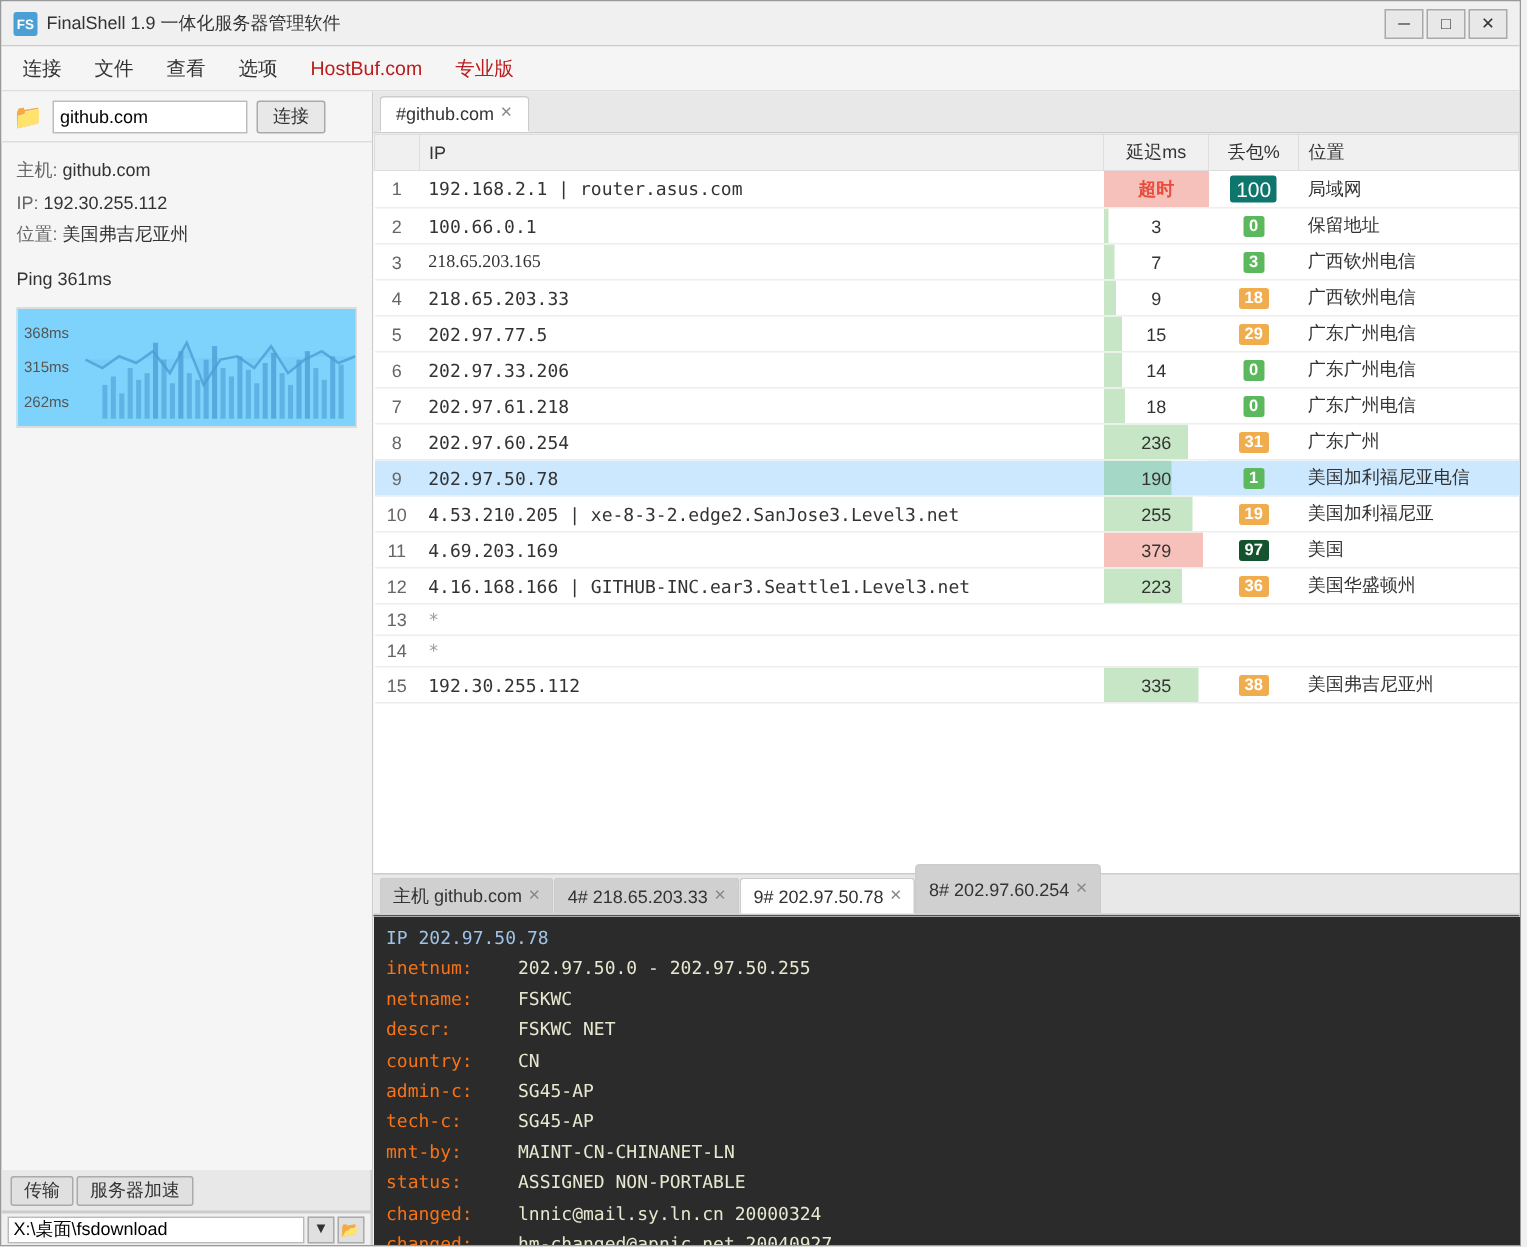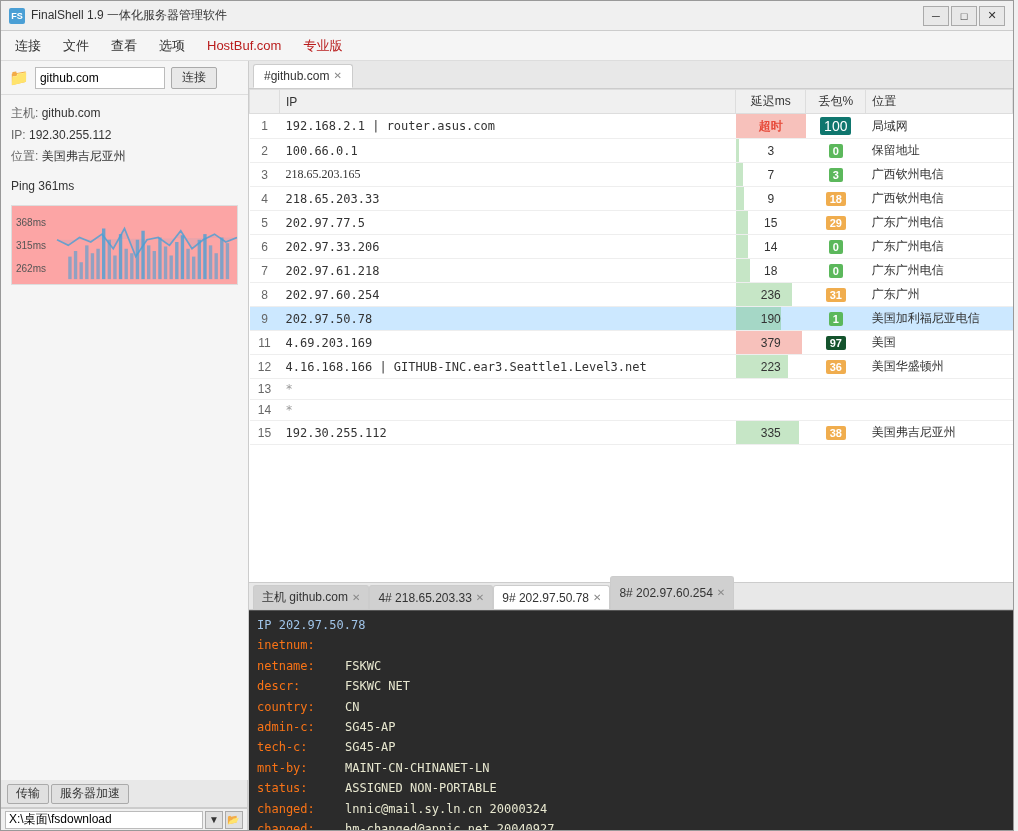--- a/index.html
+++ b/index.html
@@ -124,21 +124,21 @@
       line-height: 1.8;
     }
     .left-info .label { color: #666; }
     .ping-label {
       color: #333;
       font-size: 12px;
       margin-top: 6px;
     }
     .chart-area {
       height: 80px;
-      background: #fca5a5;
+      background: #7dd3fc;
       border: 1px solid #ddd;
       margin-top: 4px;
       position: relative;
       overflow: hidden;
     }
     .chart-lines {
       position: absolute;
       bottom: 0;
       left: 0;
       right: 0;
@@ -493,20 +493,27 @@
                 <td>广东广州</td>
               </tr>
               <tr style="background: rgb(204, 232, 255);">
                 <td style="text-align: center; color: rgb(102, 102, 102);">9</td>
                 <td class="td-ip" style="font-family: Consolas, monospace; font-size: 12px;">202.97.50.78</td>
                 <td style="position: relative; width: 70px; text-align: center; overflow: hidden;"><div style="position: absolute; left: 0px; top: 0px; bottom: 0px; width: 65%; background: rgb(92, 184, 92); opacity: 0.35;"></div><span style="position: relative; z-index: 1;">190</span></td>
                 <td style="text-align: center; width: 60px;"><span style="display: inline-block; padding: 1px 4px; border-radius: 2px; font-size: 11px; font-weight: bold; color: white; background: rgb(92, 184, 92);">1</span></td>
                 <td>美国加利福尼亚电信</td>
               </tr>
               <tr>
+                <td style="text-align: center; color: rgb(102, 102, 102);">10</td>
+                <td class="td-ip" style="font-family: Consolas, monospace; font-size: 12px;">4.53.210.205 | xe-8-3-2.edge2.SanJose3.Level3.net</td>
+                <td style="position: relative; width: 70px; text-align: center; overflow: hidden;"><div style="position: absolute; left: 0px; top: 0px; bottom: 0px; width: 85%; background: rgb(92, 184, 92); opacity: 0.35;"></div><span style="position: relative; z-index: 1;">255</span></td>
+                <td style="text-align: center; width: 60px;"><span style="display: inline-block; padding: 1px 4px; border-radius: 2px; font-size: 11px; font-weight: bold; color: white; background: rgb(240, 173, 78);">19</span></td>
+                <td>美国加利福尼亚</td>
+              </tr>
+              <tr>
                 <td style="text-align: center; color: rgb(102, 102, 102);">11</td>
                 <td class="td-ip" style="font-family: Consolas, monospace; font-size: 12px;">4.69.203.169</td>
                 <td style="position: relative; width: 70px; text-align: center; overflow: hidden;"><div style="position: absolute; left: 0px; top: 0px; bottom: 0px; width: 95%; background: rgb(231, 76, 60); opacity: 0.35;"></div><span style="position: relative; z-index: 1;">379</span></td>
                 <td style="text-align: center; width: 60px;"><span style="display: inline-block; padding: 1px 4px; border-radius: 2px; font-size: 11px; font-weight: bold; color: white; background: #14532d;">97</span></td>
                 <td>美国</td>
               </tr>
               <tr>
                 <td style="text-align: center; color: rgb(102, 102, 102);">12</td>
                 <td class="td-ip" style="font-family: Consolas, monospace; font-size: 12px;">4.16.168.166 | GITHUB-INC.ear3.Seattle1.Level3.net</td>
                 <td style="position: relative; width: 70px; text-align: center; overflow: hidden;"><div style="position: absolute; left: 0px; top: 0px; bottom: 0px; width: 75%; background: rgb(92, 184, 92); opacity: 0.35;"></div><span style="position: relative; z-index: 1;">223</span></td>
@@ -557,20 +564,21 @@
           </div>
         </div>
 
       <div class="bottom-info-panel">
         <div class="info-line">
           <span style="color:#a0c4e8;">IP 202.97.50.78</span>
         </div>
         <div id="info-fields">
             <div class="info-line">
               <span class="info-key">inetnum:</span>
+              <span class="info-val">202.97.50.0 - 202.97.50.255</span>
             </div>
             <div class="info-line">
               <span class="info-key">netname:</span>
               <span class="info-val">FSKWC</span>
             </div>
             <div class="info-line">
               <span class="info-key">descr:</span>
               <span class="info-val">FSKWC NET</span>
             </div>
             <div class="info-line">

